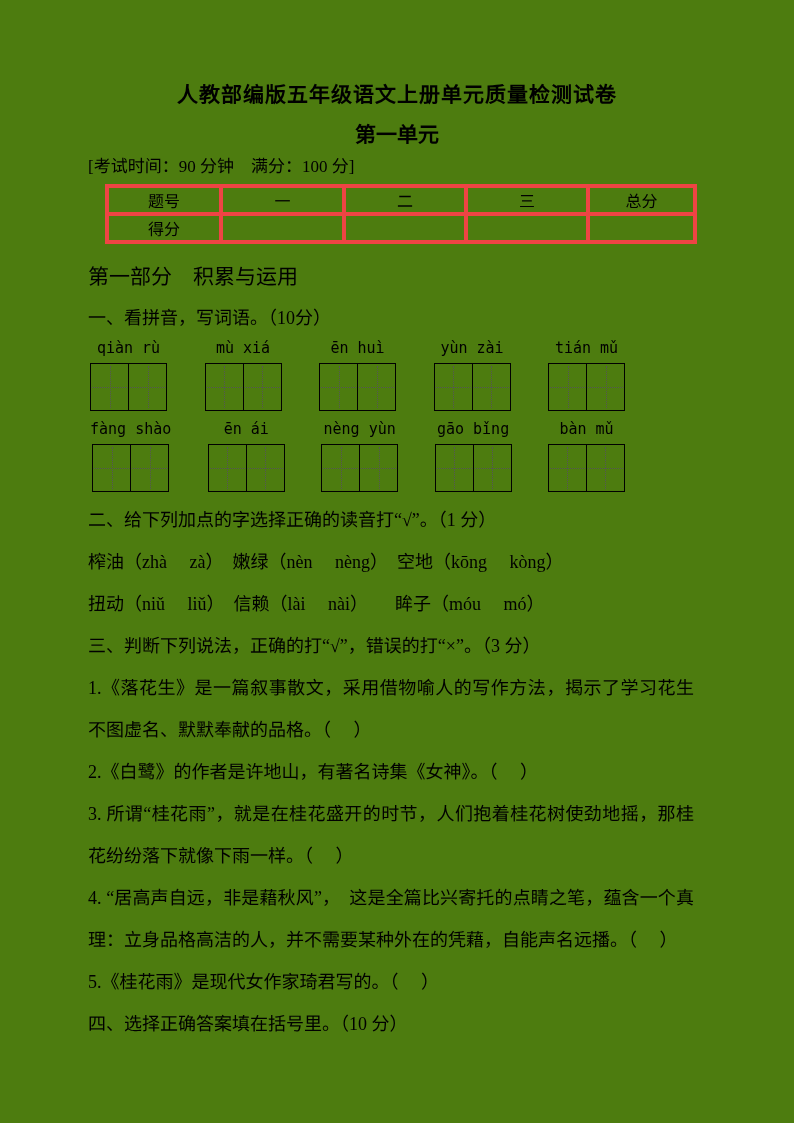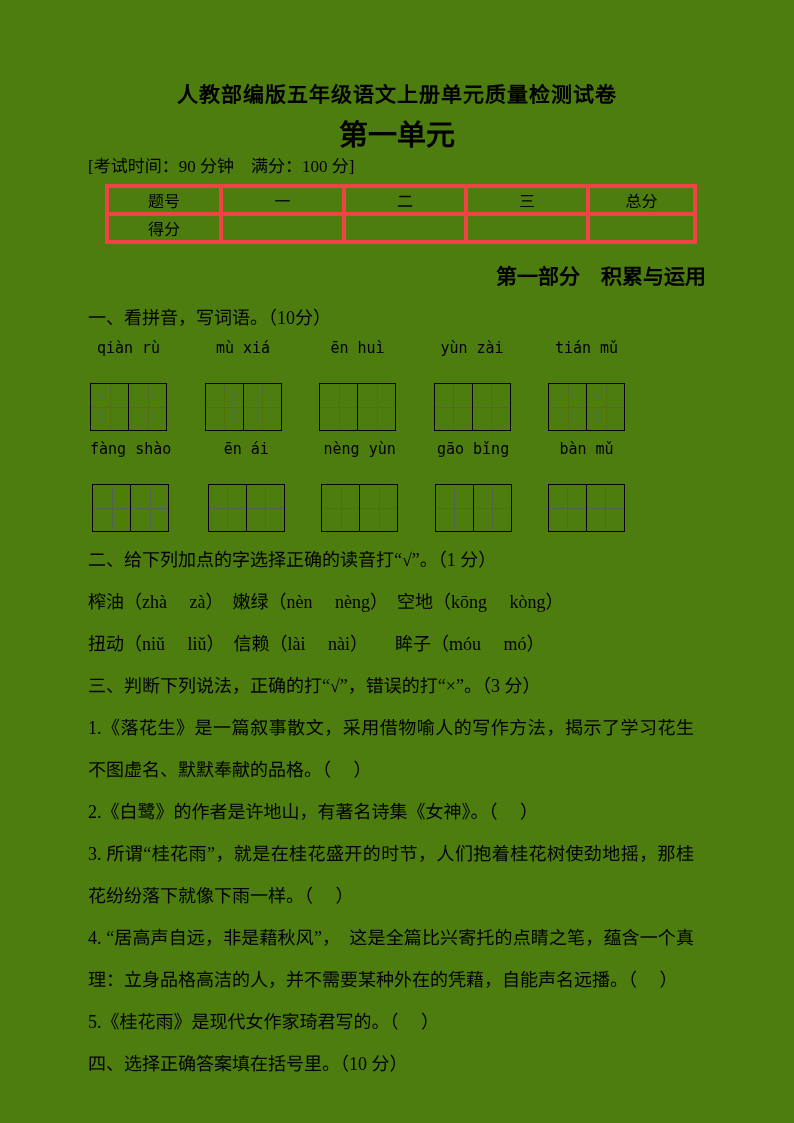--- a/index.html
+++ b/index.html
@@ -17,21 +17,21 @@
   }
   .doc-title {
     text-align: center;
     font-size: 21px;
     font-weight: bold;
     line-height: 26px;
     letter-spacing: 1px;
   }
   .unit-title {
     text-align: center;
-    font-size: 29px;
+    font-size: 21px;
     font-weight: bold;
     line-height: 26px;
     margin-top: 14px;
   }
   .exam-info {
     font-size: 17px;
     line-height: 22px;
     margin-top: 8px;
   }
   table.score-table {
@@ -46,43 +46,42 @@
     text-align: center;
     font-size: 16px;
     padding: 0;
   }
   .col-qnum  { width: 110px; }
   .col-one   { width: 119px; }
   .col-two   { width: 118px; }
   .col-three { width: 118px; }
   .col-total { width: 103px; }
   .part-heading {
-    text-align: right;
+    text-align: left;
     font-size: 21px;
-    font-weight: bold;
+    font-weight: normal;
     line-height: 26px;
     margin-top: 20px;
   }
   .q-heading {
     font-size: 18px;
     line-height: 24px;
     margin-top: 16px;
   }
   .word-row {
     display: flex;
     justify-content: space-between;
     width: 535px;
     margin-left: 2px;
     margin-top: 9px;
   }
   .word-group {
     display: flex;
     flex-direction: column;
     align-items: center;
-    gap: 20px;
   }
   .pinyin-label {
     font-family: "DejaVu Sans Mono", "Liberation Mono", monospace;
     font-size: 15px;
     line-height: 19px;
     white-space: nowrap;
     margin-bottom: 5px;
   }
   .tz-pair {
     display: flex;

